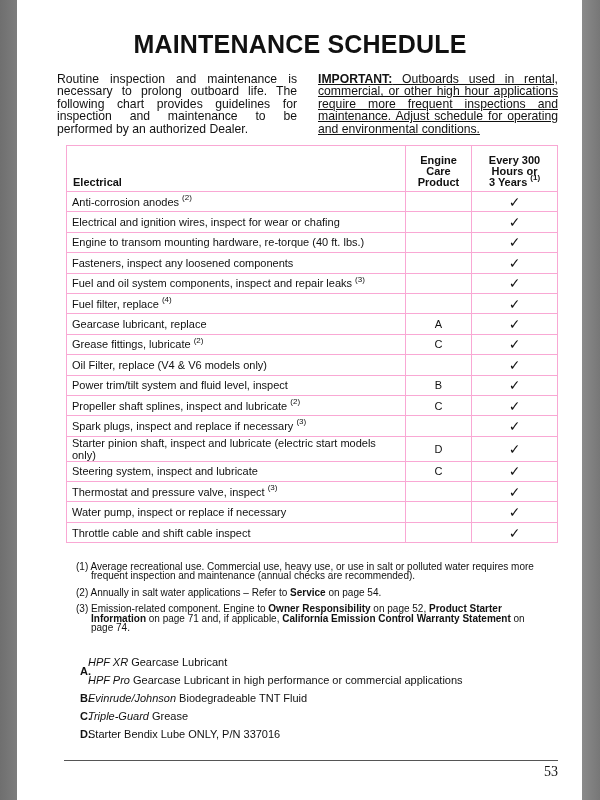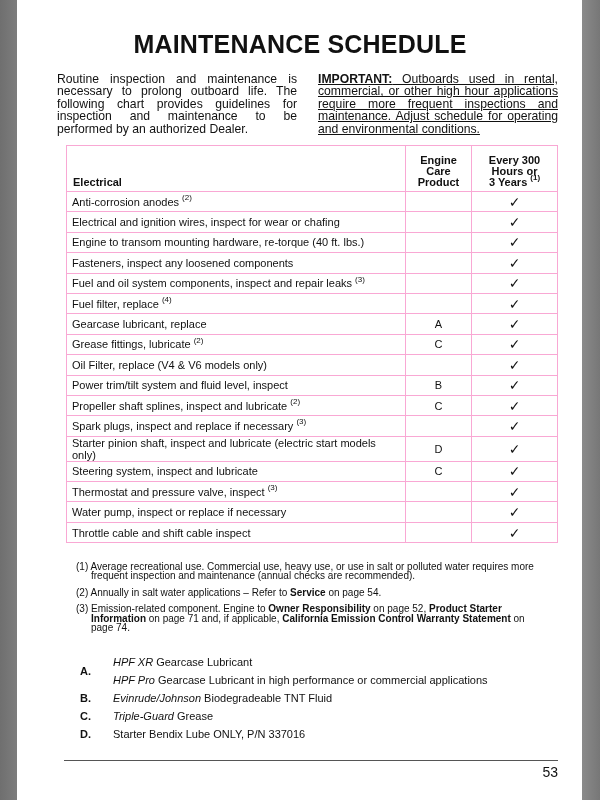--- a/index.html
+++ b/index.html
@@ -26,25 +26,25 @@
   table.sched td.chk { text-align: center; font-size: 14px; }
   sup { font-size: 8px; line-height: 0; position: relative; top: -1px; vertical-align: super; }
 
   .notes { position: absolute; left: 76px; top: 562px; width: 470px; font-size: 10px; line-height: 9.4px; }
   .note { margin-bottom: 7px; padding-left: 15px; text-indent: -15px; }
   .note b { font-weight: bold; margin-top: 36px; }
 
   .products { position: absolute; left: 80px; top: 656px; font-size: 11px; }
   .prod-row { position: absolute; white-space: nowrap; }
   .prod-letter { position: absolute; font-weight: bold; left: 0; }
-  .prod-text { position: absolute; left: 33px; }
+  .prod-text { position: absolute; left: 8px; }
   .prod-text i { font-style: italic; }
 
   .rule { position: absolute; left: 64px; top: 760px; width: 494px; height: 1px; background: #555; }
-  .pagenum { position: absolute; left: 530px; top: 764px; width: 28px; text-align: right; font-size: 14px; }
+  .pagenum { position: absolute; left: 530px; top: 764px; width: 28px; text-align: right; font-size: 14px; font-family: Liberation Serif, serif; }
 </style>
 </head>
 <body>
 
 <div class="edge-left"></div>
 <div class="page"></div>
 <div class="edge-right"></div>
 
 <div class="title">MAINTENANCE SCHEDULE</div>
 

